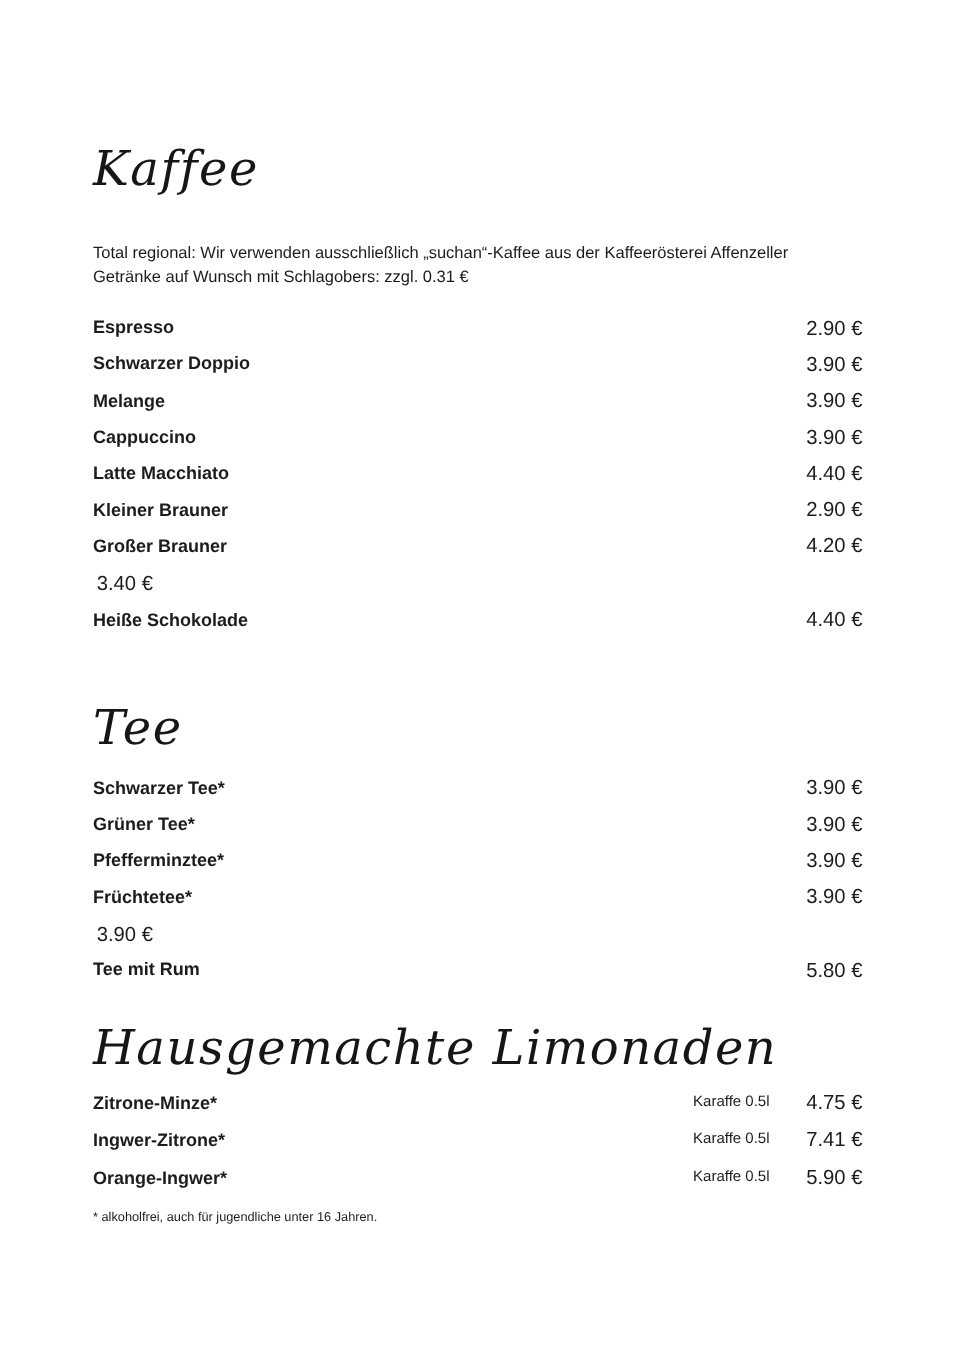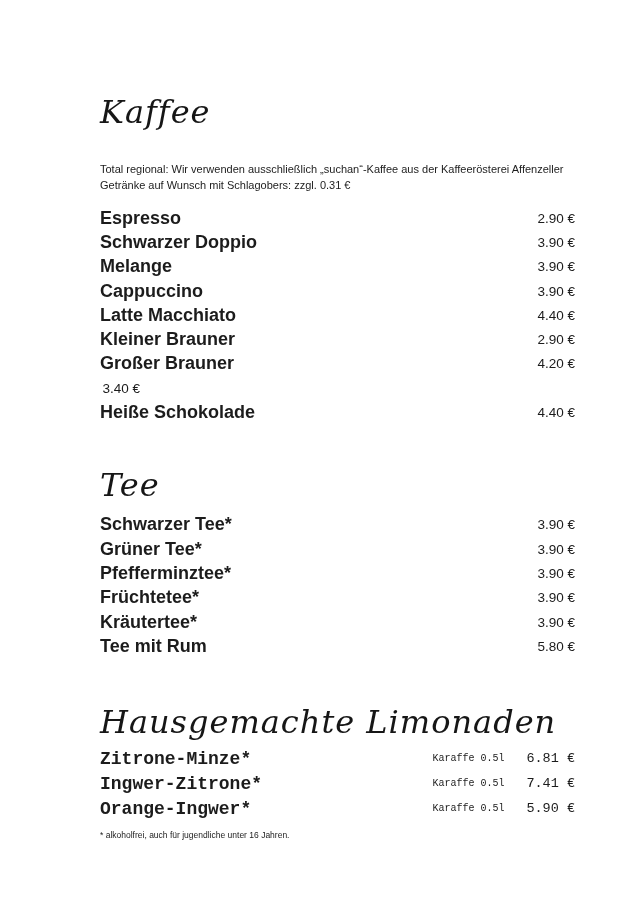--- a/index.html
+++ b/index.html
@@ -4,21 +4,21 @@
 <style>
   html, body { margin: 0; padding: 0; background: #ffffff; }
   .page {
     position: relative;
     width: 640px;
     height: 905px;
     background: #ffffff;
     color: #1c1c1c;
     font-family: "Liberation Sans", sans-serif;
     box-sizing: border-box;
-    padding: 88px 65px 0 100px;
+    padding: 88px 65px 0 62px;
     overflow: hidden;
   }
   .script-heading {
     font-family: "DejaVu Serif", serif;
     font-style: italic;
     font-weight: 400;
     font-size: 32px;
     line-height: 48px;
     letter-spacing: 1px;
     margin: 0;
@@ -32,40 +32,40 @@
     color: #1c1c1c;
   }
   .menu-list { margin-top: 13px; }
   .menu-row {
     display: flex;
     align-items: center;
     height: 24.3px;
   }
   .item-name {
     font-weight: bold;
-    font-size: 18px;
+    font-size: 12px;
     flex: 1 1 auto;
     white-space: nowrap;
   }
   .item-size {
     font-size: 10px;
     margin-right: 22px;
     white-space: nowrap;
     text-align: center;
   }
   .item-price {
     font-size: 13.5px;
     min-width: 40px;
     text-align: right;
     white-space: nowrap;
   }
   .section-tee { margin-top: 36px; }
   .section-tee .menu-list { margin-top: 4px; }
-  .section-limonaden { margin-top: 40px; }
-  .section-limonaden .menu-list { margin-top: 0; font-family: Liberation Mono, monospace; }
+  .section-limonaden { margin-top: 16px; }
+  .section-limonaden .menu-list { margin-top: 0; }
   .section-limonaden .menu-row { height: 25px; }
   .footnote {
     font-size: 8.5px;
     color: #1c1c1c;
   }
 </style>
 </head>
 <body>
 
 <div class="page">
@@ -155,41 +155,40 @@
           <span class="item-price">3.90 €</span>
         </div>
 
         <div class="menu-row">
           <span class="item-name">Früchtetee*</span>
 
           <span class="item-price">3.90 €</span>
         </div>
 
         <div class="menu-row">
-          <span class="item-name">Kräutertee*</span>
 
           <span class="item-price">3.90 €</span>
         </div>
 
         <div class="menu-row">
           <span class="item-name">Tee mit Rum</span>
 
           <span class="item-price">5.80 €</span>
         </div>
       </div>
   </section>
 
   <section class="section-limonaden">
     <h1 class="script-heading">Hausgemachte Limonaden</h1>
     <div class="menu-list">
 
         <div class="menu-row">
           <span class="item-name">Zitrone-Minze*</span>
           <span class="item-size">Karaffe 0.5l</span>
-          <span class="item-price">6.81 €</span>
+          <span class="item-price">4.75 €</span>
         </div>
 
         <div class="menu-row">
           <span class="item-name">Ingwer-Zitrone*</span>
           <span class="item-size">Karaffe 0.5l</span>
           <span class="item-price">7.41 €</span>
         </div>
 
         <div class="menu-row">
           <span class="item-name">Orange-Ingwer*</span>

